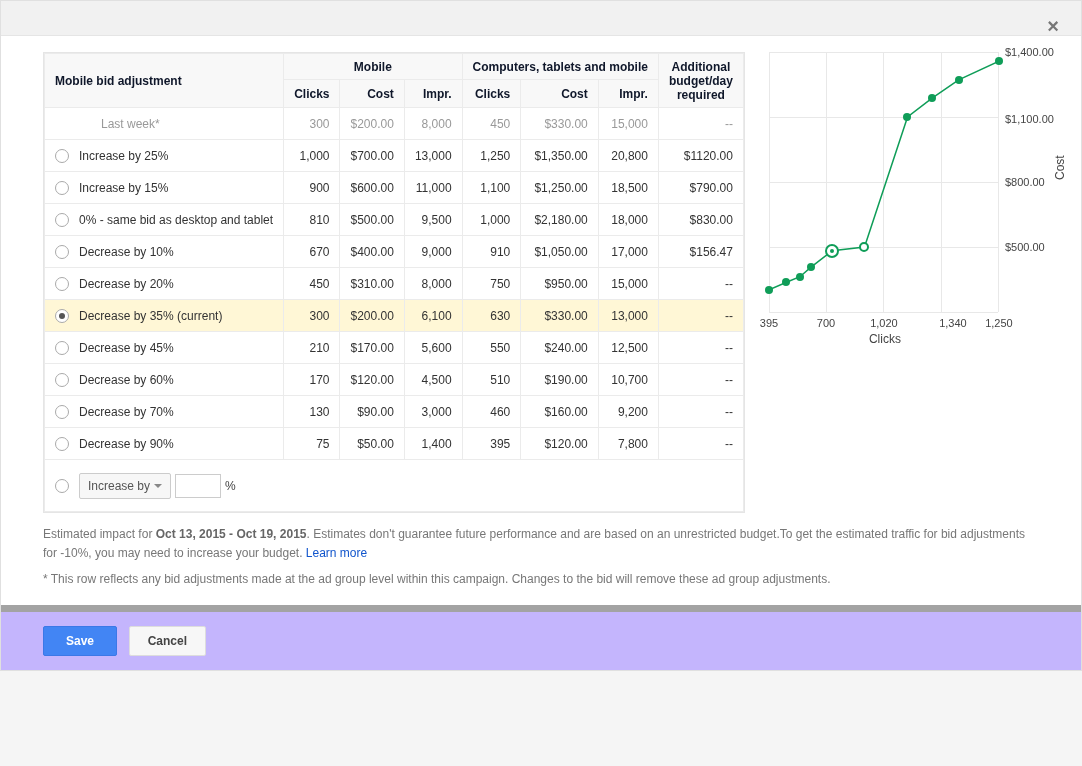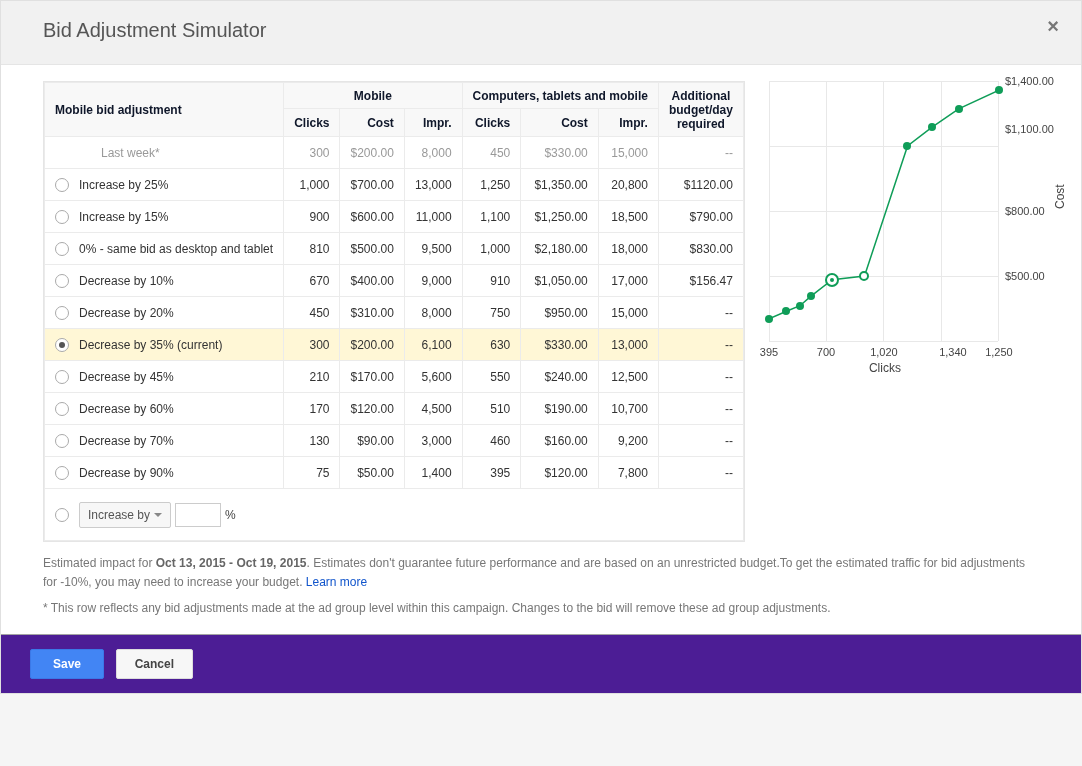--- a/index.html
+++ b/index.html
@@ -30,21 +30,21 @@
 .radio{display:inline-block;width:14px;height:14px;border:1px solid #aaa;border-radius:50%;vertical-align:middle;position:relative;background:#fff}
 .radio.checked::after{content:"";position:absolute;inset:3px;border-radius:50%;background:#555}
 .customrow td{height:52px}
 .dropdown{display:inline-block;border:1px solid #ccc;background:#f7f7f7;padding:5px 8px;font-size:12px;color:#555;border-radius:2px}
 .dropdown .caret{display:inline-block;margin-left:4px;border-top:4px solid #888;border-left:4px solid transparent;border-right:4px solid transparent;vertical-align:middle}
 .numinput{width:46px;height:24px;border:1px solid #ccc;padding:0 4px;margin:0 4px;font-size:12px}
 .pct{color:#444}
 .footnotes{font-size:12px;color:#777;margin:12px 0 16px;line-height:1.55}
 .footnotes p{margin-bottom:8px}
 .footnotes b{color:#666;font-weight:bold}
-.actions{background:#4c1d95;border-top:1px solid #a3a3a3;padding:14px 29px}
+.actions{background:#c4b5fd;border-top:7px solid #a3a3a3;padding:14px 42px}
 .btn-primary{background:#4285f4;color:#fff;border:1px solid #3b78e7;padding:7px 22px;font-size:12px;font-weight:bold;border-radius:2px;cursor:pointer}
 .btn-secondary{background:#f7f7f7;color:#444;border:1px solid #ddd;padding:7px 18px;font-size:12px;font-weight:bold;border-radius:2px;cursor:pointer;margin-left:8px}
 .chart{position:relative;width:270px;height:290px}
 .plot{position:absolute;left:0;top:0;width:230px;height:260px;border-right:1px solid #bbb}
 .gridv{position:absolute;top:0;bottom:0;border-left:1px solid #e8e8e8}
 .gridh{position:absolute;left:0;right:0;border-top:1px solid #e8e8e8}
 .yl{position:absolute;left:236px;font-size:11px;color:#444;transform:translateY(-50%)}
 .xl{position:absolute;top:265px;font-size:11px;color:#444;transform:translateX(-50%)}
 .xaxislabel{position:absolute;top:280px;left:100px;font-size:12px;color:#444}
 .yaxislabel{position:absolute;left:284px;top:128px;font-size:12px;color:#444;transform:rotate(-90deg);transform-origin:left top}
@@ -53,21 +53,20 @@
 .pt.sel{width:14px;height:14px;border:2px solid #0f9d58;background:#fff}
 .pt.sel::after{content:"";position:absolute;inset:3px;border-radius:50%;background:#0f9d58}
 .pt.open{width:10px;height:10px;border:2px solid #0f9d58;background:#fff}
 </style>
 </head>
 <body>
 
 <div class="dialog">
   <span class="close">×</span>
   <div class="header">
-    <h1>Bid Adjustment Simulator</h1>
   </div>
 
   <div class="content">
 
     <div class="layout">
       <div class="tablewrap">
         <table>
           <thead>
             <tr>
               <th class="left" colspan="2" rowspan="2">Mobile bid adjustment</th>
@@ -236,21 +235,21 @@
               <div class="pt" style="left: 41.6959px; top: 215.429px;"></div>
               <div class="pt sel" style="left: 63.2164px; top: 198.714px;"></div>
               <div class="pt open" style="left: 95.4971px; top: 195px;"></div>
               <div class="pt" style="left: 138.538px; top: 65px;"></div>
               <div class="pt" style="left: 162.749px; top: 46.4286px;"></div>
               <div class="pt" style="left: 189.649px; top: 27.8571px;"></div>
               <div class="pt" style="left: 230px; top: 9.28571px;"></div>
             </div>
         </div>
         <span class="yl" style="top:0">$1,400.00</span>
-        <span class="yl" style="top:48px">$1,100.00</span>
+        <span class="yl" style="top:67px">$1,100.00</span>
         <span class="yl" style="top:130px">$800.00</span>
         <span class="yl" style="top:195px">$500.00</span>
         <span class="xl" style="left:0">395</span>
         <span class="xl" style="left:57px">700</span>
         <span class="xl" style="left:115px">1,020</span>
         <span class="xl" style="left:184px">1,340</span>
         <span class="xl" style="left:230px">1,250</span>
         <div class="xaxislabel">Clicks</div>
         <div class="yaxislabel">Cost</div>
       </div>

